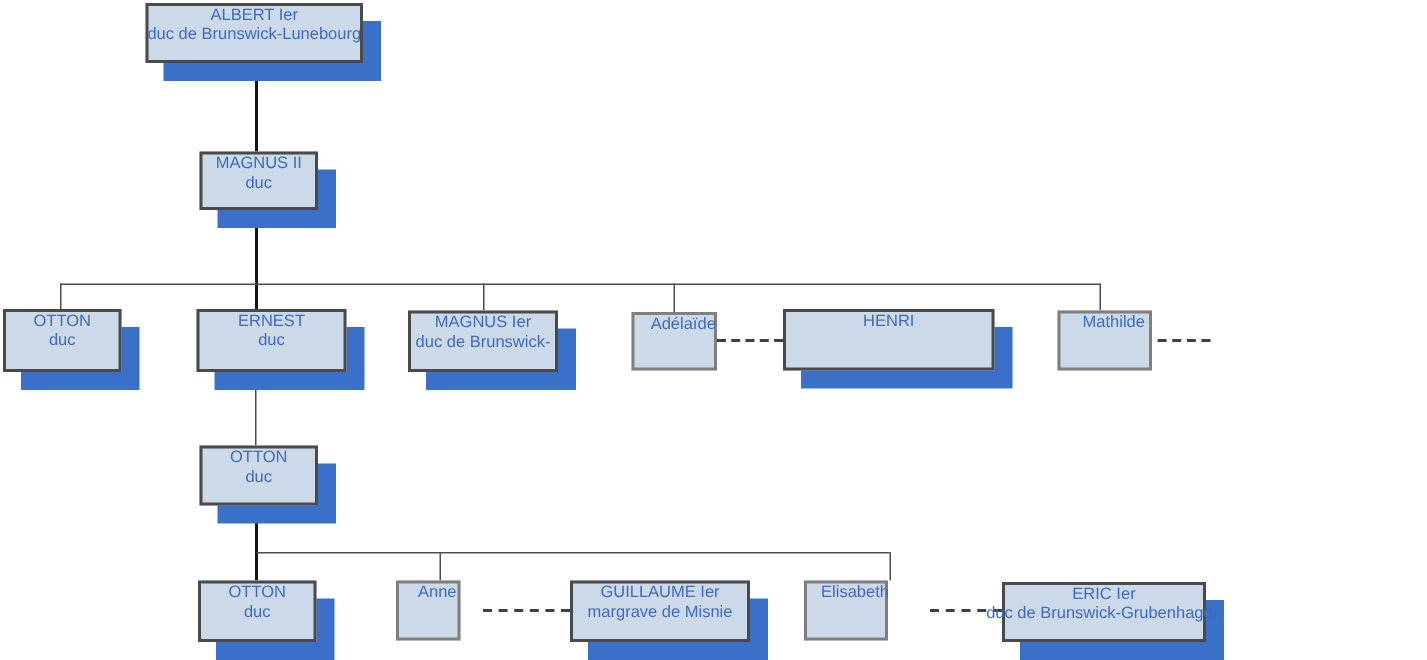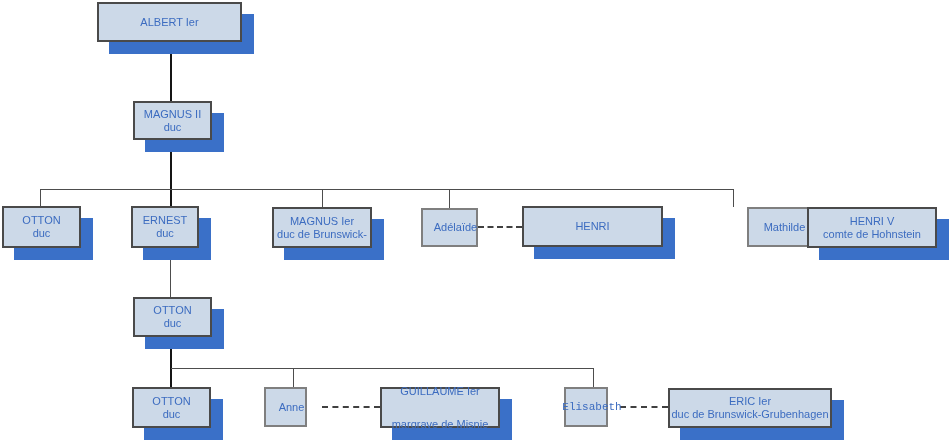--- a/index.html
+++ b/index.html
@@ -13,21 +13,20 @@
   }
   
   .node {
     position: absolute;
     box-sizing: border-box;
     background: #ccd9e8;
     border: 2px solid #4a4a4a;
     color: #3c6cc0;
     display: flex;
     flex-direction: column;
-    justify-content: center;
     align-items: center;
     text-align: center;
     font-size: 11px;
     line-height: 13px;
     white-space: nowrap;
     z-index: 2;
   }
   .node.main { box-shadow: 12px 12px 0 0 #3a70c8; }
   .node.spouse { border-color: #7f7f7f; padding-left: 12px; }
   
@@ -56,70 +55,67 @@
   <div class="v" style="left:293px; top:368px; height:19px;"></div>
   <div class="v" style="left:593px; top:368px; height:19px;"></div>
 
   <div class="dash" style="left:478px; top:226px; width:44px;"></div>
   <div class="dash" style="left:762px; top:226px; width:45px;"></div>
   <div class="dash" style="left:322px; top:406px; width:58px;"></div>
   <div class="dash" style="left:620px; top:406px; width:48px;"></div>
 
   <div class="node main" style="left:97px; top:2px; width:145px; height:40px;">
     <div>ALBERT Ier</div>
+    <div>duc de Brunswick-Lunebourg</div>
   </div>
 
   <div class="node main" style="left:133px; top:101px; width:79px; height:39px;">
     <div>MAGNUS II</div>
     <div>duc</div>
   </div>
 
   <div class="node main" style="left:2px; top:206px; width:79px; height:42px;">
     <div>OTTON</div>
     <div>duc</div>
   </div>
-  <div class="node main" style="left:131px; top:206px; width:68px; height:42px;">
+  <div class="node main" style="left:131px; top:206px; width:100px; height:42px;">
     <div>ERNEST</div>
     <div>duc</div>
   </div>
   <div class="node main" style="left:272px; top:207px; width:100px; height:41px;">
     <div>MAGNUS Ier</div>
     <div>duc de Brunswick-</div>
   </div>
   <div class="node spouse" style="left:421px; top:208px; width:57px; height:39px;">
     <div>Adélaïde</div>
   </div>
   <div class="node main" style="left:522px; top:206px; width:141px; height:41px;">
     <div>HENRI</div>
   </div>
-  <div class="node spouse" style="left:705px; top:207px; width:63px; height:40px;margin-left:42px;">
+  <div class="node spouse" style="left:705px; top:207px; width:63px; height:40px;">
     <div>Mathilde</div>
-  </div>
-  <div class="node main" style="left:807px; top:207px; width:130px; height:41px;">
-    <div>HENRI V</div>
-    <div>comte de Hohnstein</div>
   </div>
 
   <div class="node main" style="left:133px; top:297px; width:79px; height:40px;">
     <div>OTTON</div>
     <div>duc</div>
   </div>
 
   <div class="node main" style="left:132px; top:387px; width:79px; height:41px;">
     <div>OTTON</div>
     <div>duc</div>
   </div>
   <div class="node spouse" style="left:264px; top:387px; width:43px; height:40px;">
     <div>Anne</div>
   </div>
-  <div class="node main" style="left:380px; top:387px; width:120px; height:41px;gap:20px;">
+  <div class="node main" style="left:380px; top:387px; width:120px; height:41px;">
     <div>GUILLAUME Ier</div>
     <div>margrave de Misnie</div>
   </div>
-  <div class="node spouse" style="left:564px; top:387px; width:44px; height:40px;font-family:Liberation Mono, monospace;">
+  <div class="node spouse" style="left:536px; top:387px; width:56px; height:40px;">
     <div>Elisabeth</div>
   </div>
-  <div class="node main" style="left:668px; top:388px; width:164px; height:40px;">
+  <div class="node main" style="left:668px; top:388px; width:136px; height:40px;">
     <div>ERIC Ier</div>
     <div>duc de Brunswick-Grubenhagen</div>
   </div>
 
 </div>
 
 </body></html>

